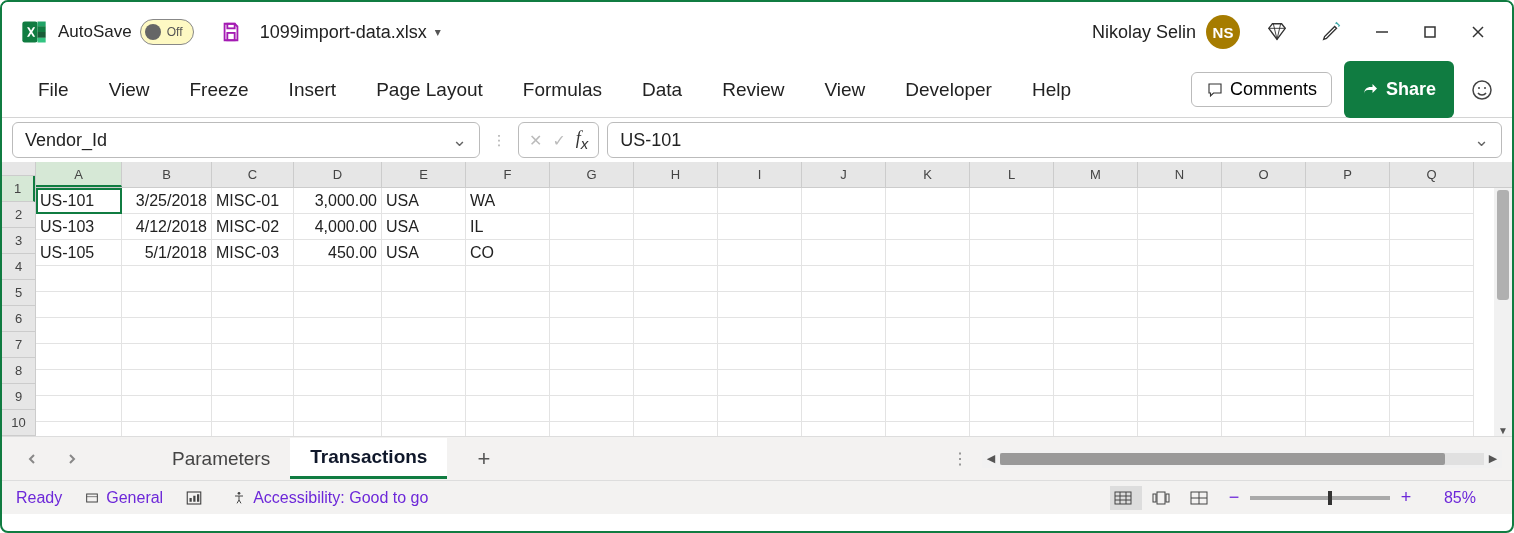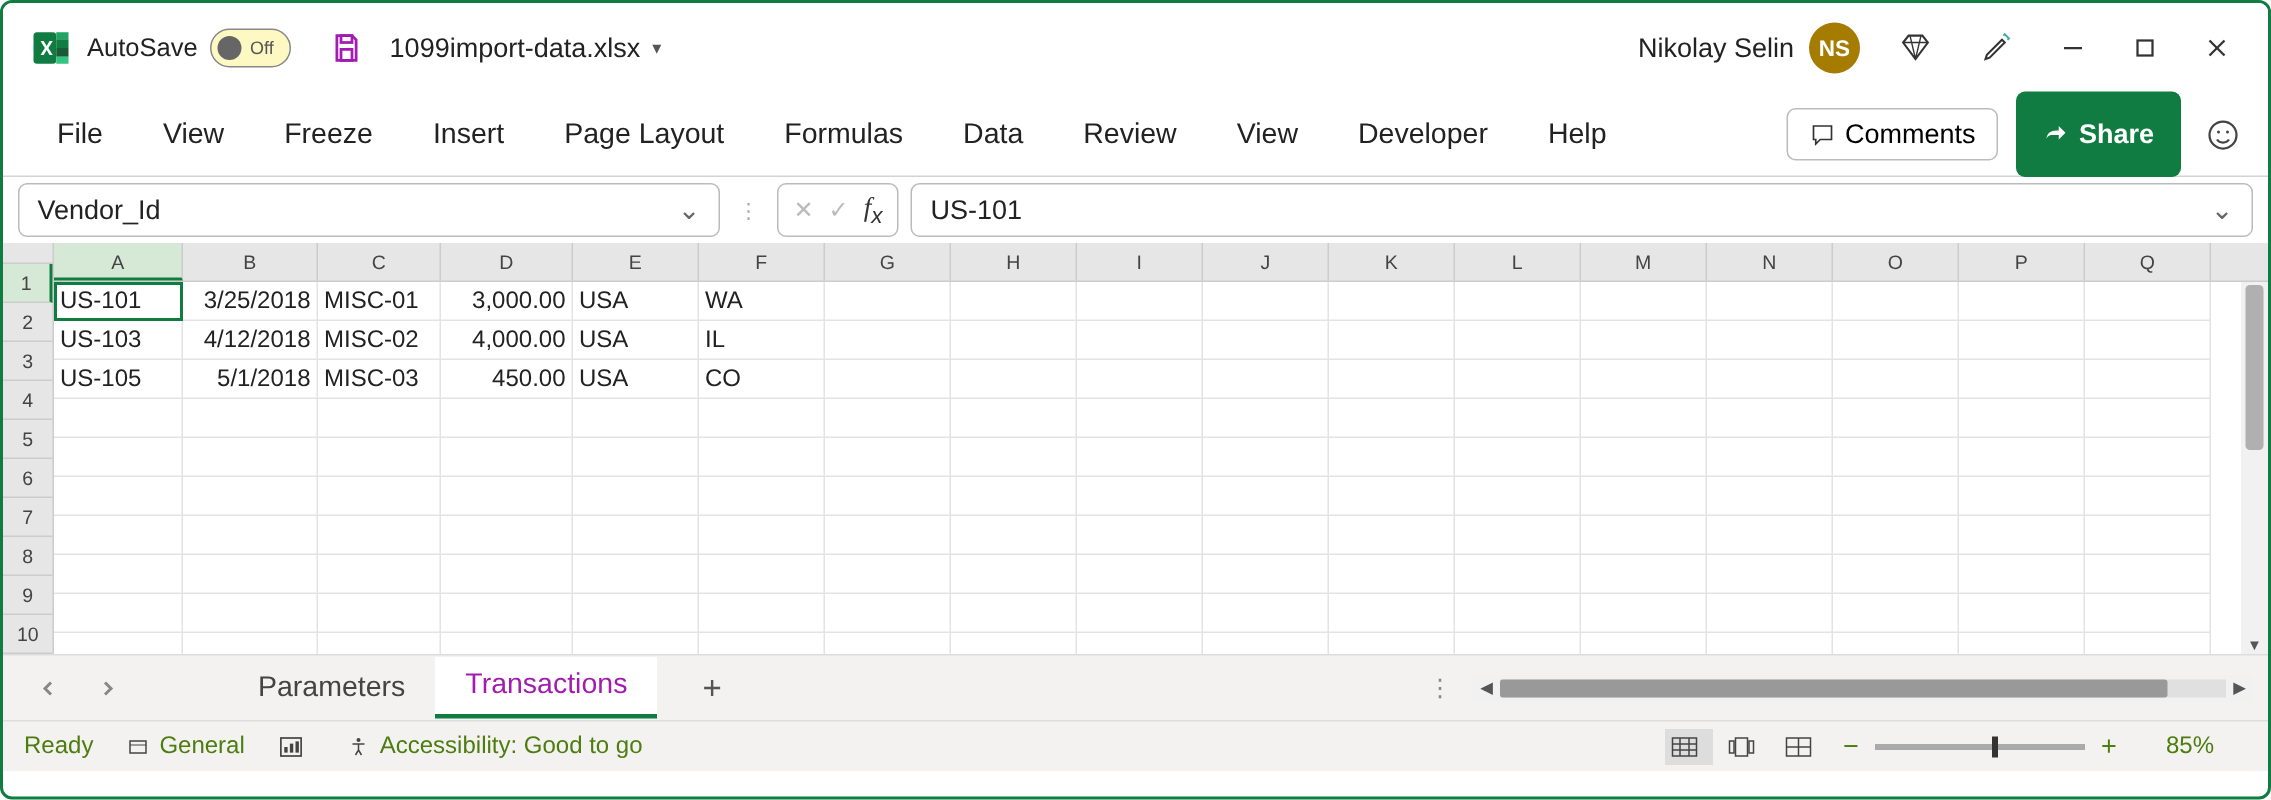--- a/index.html
+++ b/index.html
@@ -60,30 +60,30 @@
 .cell.num { text-align: right; }
 .cell.selected { border: 2px solid #107c41; position: relative; padding: 0 2px; line-height: 22px; }
 .scroll-v { position: absolute; right: 0; top: 26px; bottom: 0; width: 18px; background: #f1f1f1; display: flex; flex-direction: column; align-items: center; }
 .scroll-v .thumb { width: 12px; height: 110px; background: #b0b0b0; border-radius: 3px; margin-top: 2px; }
 .scroll-v .arrow { font-size: 10px; color: #555; margin-top: auto; }
 
 
 .sheetbar { height: 44px; display: flex; align-items: center; background: #f3f2f1; border-top: 1px solid #ddd; padding: 11px 10px; }
 .nav-arrow { width: 24px; height: 24px; color: #888; display: flex; align-items: center; justify-content: center; margin: 0 8px; }
 .sheet-tab { padding: 8px 20px; font-size: 19px; color: #444; cursor: pointer; }
-.sheet-tab.active { background: #fff; border-bottom: 3px solid #107c41; color: #a21caf; font-weight: 400; }
+.sheet-tab.active { background: #fff; border-bottom: 3px solid #107c41; color: #0f172a; font-weight: 700; }
 .add-sheet { margin-left: 30px; color: #555; font-size: 22px; }
 .sheetbar .dots { margin-left: auto; color: #888; margin-right: 14px; }
 .hscroll { width: 520px; height: 18px; background: #f1f1f1; display: flex; align-items: center; }
 .hscroll .arrow { width: 18px; text-align: center; color: #555; font-size: 11px; }
 .hscroll .track { flex: 1; height: 12px; background: #e0e0e0; position: relative; }
 .hscroll .thumb { position: absolute; left: 0; width: 92%; height: 12px; background: #999; border-radius: 2px; }
 
 
-.statusbar { height: 34px; display: flex; align-items: center; background: #f3f2f1; border-top: 1px solid #ddd; padding: 0 14px; font-size: 16px; color: #4d7c0f; }
+.statusbar { height: 34px; display: flex; align-items: center; background: #f3f2f1; border-top: 1px solid #ddd; padding: 0 14px; font-size: 16px; color: #6d28d9; }
 .statusbar > * { margin-right: 22px; display: flex; align-items: center; }
 .statusbar svg { margin-right: 6px; }
 .view-btn { width: 32px; height: 24px; border: 1px solid transparent; display: flex; align-items: center; justify-content: center; margin-right: 6px; }
 .view-btn.active { background: #ddd; }
 .zoom { display: flex; align-items: center; margin-left: auto; }
 .zoom .minus, .zoom .plus { font-size: 18px; width: 20px; text-align: center; }
 .zoom .slider { width: 140px; height: 4px; background: #aaa; position: relative; margin: 0 6px; }
 .zoom .slider .knob { position: absolute; left: 56%; top: -5px; width: 4px; height: 14px; background: #333; }
 .zoom .pct { margin-left: 28px; }
 

